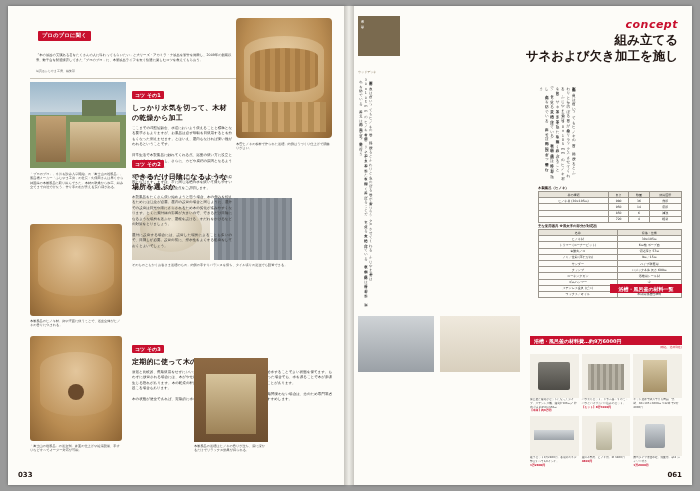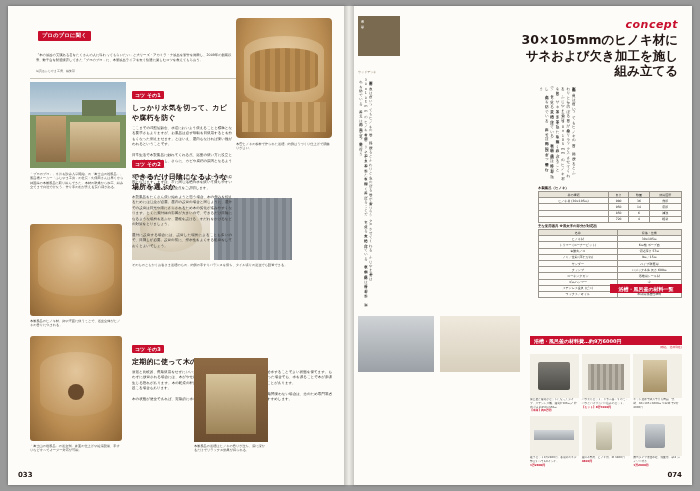--- a/index.html
+++ b/index.html
@@ -74,21 +74,21 @@
     <div class="photo grass" style="left:22px;top:76px;width:96px;height:86px;">
       <div style="position:absolute;left:6px;top:34px;width:30px;height:46px;background:linear-gradient(180deg,#c2a174,#8d6f48);"></div>
       <div style="position:absolute;left:40px;top:40px;width:50px;height:40px;background:linear-gradient(180deg,#d8c49c,#a98a5d);"></div>
       <div style="position:absolute;left:0;top:0;width:96px;height:30px;background:linear-gradient(180deg,#9db9cc,#c6d4dd);"></div>
       <div style="position:absolute;left:52px;top:18px;width:34px;height:16px;background:#6b7a55;"></div>
     </div>
     <div class="cap" style="position:absolute;left:22px;top:166px;width:96px;">「プロのプロ」。水沢を読み入学開始。の「富士山の檜風呂」。風呂桶メーカー「ふじやま工房」の社長・久保田さんは早くから純国産の木製風呂に取り組んできた。木材の乾燥から加工、組み立てまで自社で行なう。作り手の顔が見える安心感がある。</div>
 
     <div style="position:absolute;left:124px;top:76px;width:100px;">
       <span class="koz-badge">コツ その1</span>
-      <div class="koz-head" style="margin-top:2px;">しっかり水気を切って、カビや腐朽を防ぐ</div>
+      <div class="koz-head" style="margin-top:2px;">しっかり水気を切って、木材の乾燥から加工</div>
       <div class="body-txt" style="margin-top:3px;white-space:pre-line;">ここまでの理想値観念、水道においよう使えることと標準となる要求さもよりますが、お風呂は必ず毎朝を日使用するとを持もくなった例えませます。とはいえ、屋内もなければ使い難がわれるということです。
 
 日常生活で木製風呂に触れてくれる点、浴室の使い方に役立とともすることを防止し、さらに、カビや腐朽の原因となるような間配にもなります。
 
 木の中の状態がどうなっていることによってはカビや腐朽の原因となります。まずは、常に同じ浴槽の水を抜いて保ちやすいように、日常の使い方の注意点をご説明します。</div>
     </div>
 
     <div class="photo woodtub" style="left:228px;top:12px;width:96px;height:120px;border-radius:4px;">
       <div style="position:absolute;left:8px;top:18px;right:8px;height:70px;border-radius:50%/20%;background:radial-gradient(ellipse at 50% 30%,#e7cda4,#c29a62);"></div>
       <div style="position:absolute;left:14px;top:30px;right:14px;height:44px;background:repeating-linear-gradient(90deg,#b98c52 0 5px,#a87c45 5px 10px);border-radius:50%/18%;"></div>
@@ -166,23 +166,22 @@
     <div class="cap" style="position:absolute;left:186px;top:438px;width:74px;">木製風呂の浴槽はヒノキの香りが立ち、湯に浸かるだけでリラックス効果が得られる。</div>
 
     <div class="folio folio-l">033</div>
   </div>
 
   <div class="page page-right">
 
     <div class="concept">concept</div>
 
     <div class="rt-title" style="top:26px;">
-      <div>30×105mmのヒノキ材に</div>
+      <div>組み立てる</div>
       <div>サネおよび欠き加工を施し</div>
-      <div>組み立てる</div>
     </div>
 
     <div style="position:absolute;left:6px;top:10px;width:42px;height:40px;background:#7a6a4f;color:#fff;padding:2px;box-sizing:border-box;">
       <div class="vtext" style="color:#fff;font-size:3px;height:34px;">木の香り</div>
     </div>
     <div style="position:absolute;left:6px;top:52px;">
       <span style="font-size:3px;color:#7a6a4f;">ウッドデッキ</span>
     </div>
 
     <div style="position:absolute;left:186px;top:78px;width:146px;height:92px;">
@@ -343,17 +342,17 @@
       </div>
     </div>
 
     <div style="position:absolute;left:6px;top:72px;width:168px;height:230px;">
       <div class="vtext" style="height:225px;font-size:3.3px;">木製風呂の良さは何といってもヒノキの香り。湯に浸かるとふわりと立ちのぼる香りが心身をリラックスさせてくれる。ふじやま工房では30×105mmのヒノキ材を使用し、サネ加工と欠き加工を施した板を隙間なく組み上げることで、長く使える丈夫な浴槽に仕上げている。底板と側板の接合部には特殊な加工を施し、水漏れを防いでいる。組み立ては専門の職人が一台ずつ手作業で行なう。</div>
     </div>
 
     <div class="photo metal" style="left:6px;top:310px;width:76px;height:56px;"></div>
     <div class="photo pale" style="left:88px;top:310px;width:80px;height:56px;"></div>
 
-    <div class="folio folio-r">074</div>
+    <div class="folio folio-r">061</div>
   </div>
 
   <div class="gutter"></div>
 </div>
 
 </body></html>

